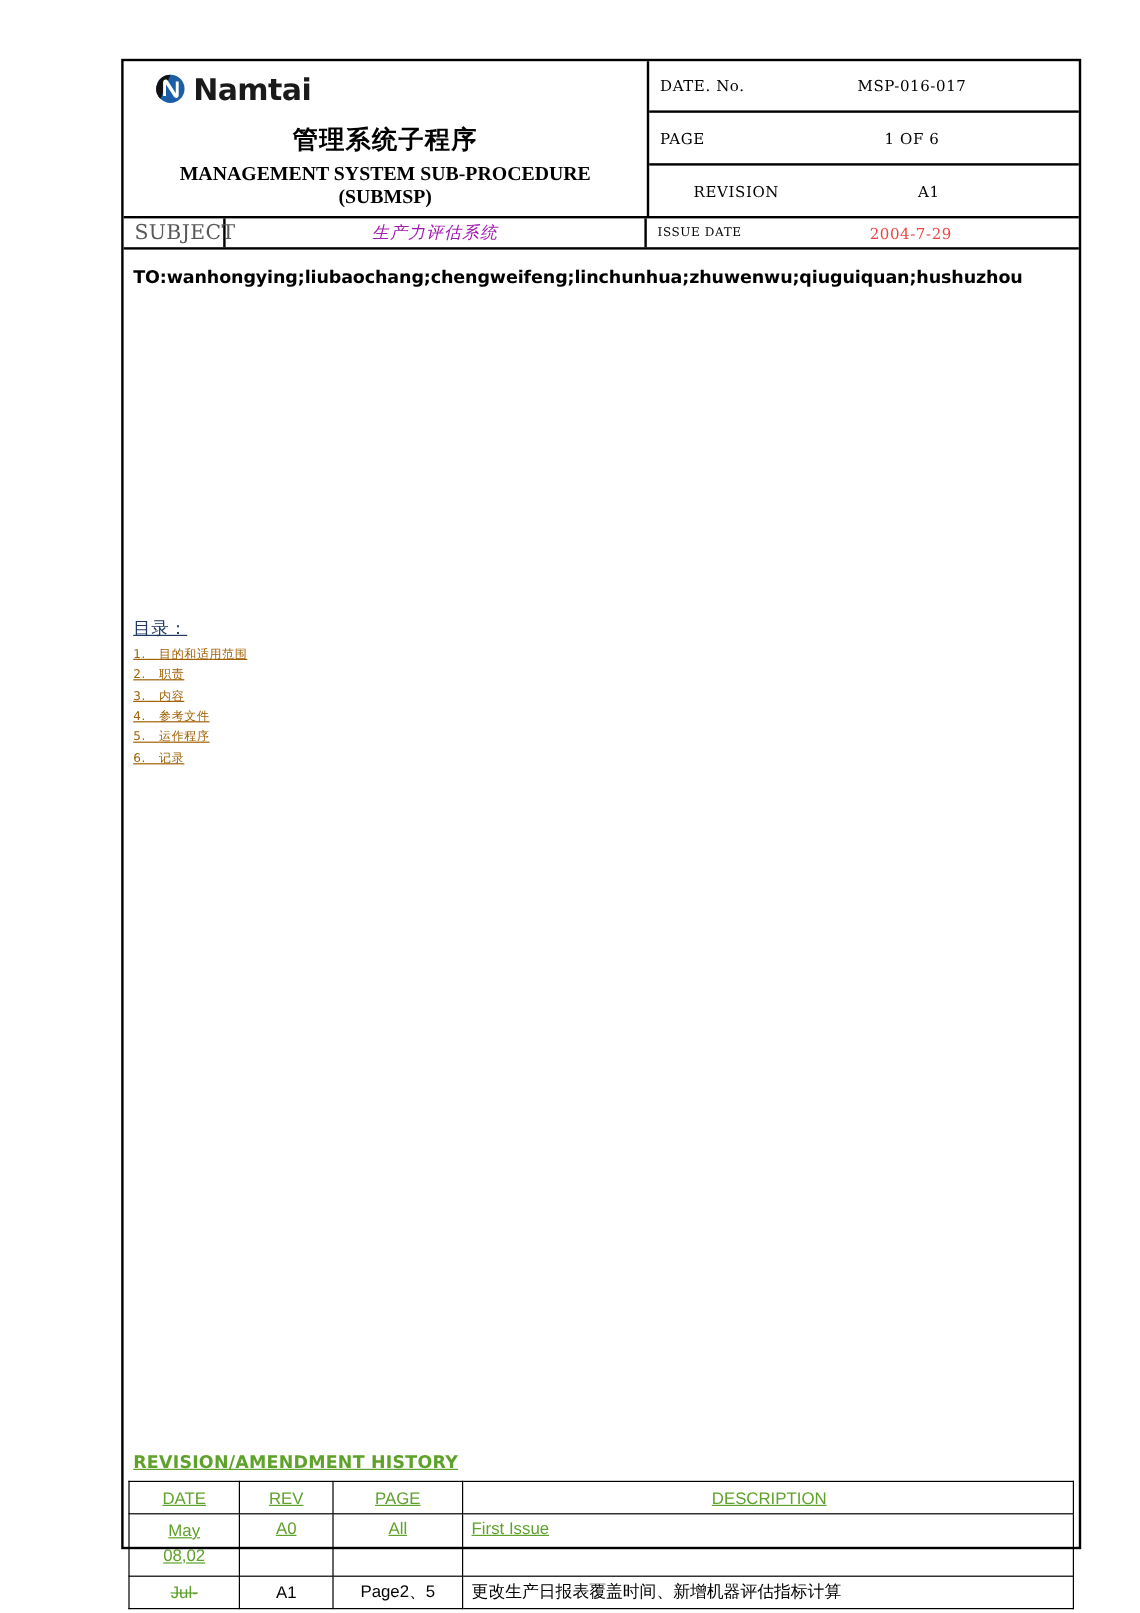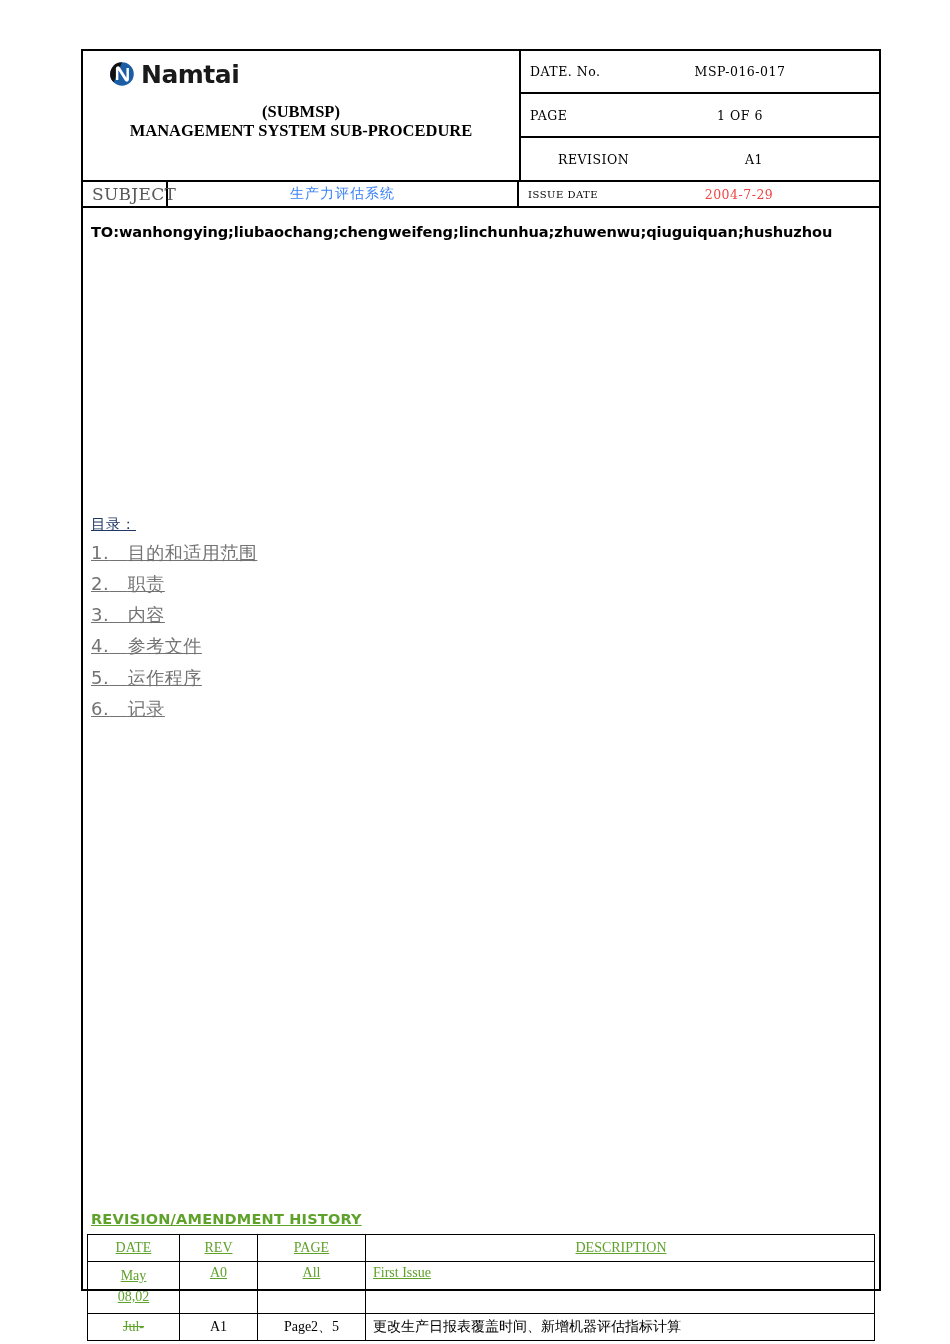--- a/index.html
+++ b/index.html
@@ -11,21 +11,21 @@
     width: 950px;
     height: 1344px;
     font-family: "Liberation Serif", serif;
     position: relative;
     overflow: hidden;
   }
 
   
   #page-frame {
     position: absolute;
-    left: 81px;
+    left: 101px;
     top: 49px;
     width: 800px;
     height: 1242px;
     border: 2px solid #000000;
     box-sizing: border-box;
     background: #ffffff;
   }
 
   
   .header-wrap {
@@ -135,22 +135,23 @@
   }
   .subject-value {
     width: 351px;
     box-sizing: border-box;
     border-right: 2px solid #000000;
     display: flex;
     align-items: center;
     justify-content: center;
     font-family: "DejaVu Serif", serif;
     font-size: 14px;
-    color: #3b82f6;
+    color: #a21caf;
     letter-spacing: 1px;
+    font-style: italic;
   }
   .issue-label {
     width: 108px;
     box-sizing: border-box;
     padding-left: 9px;
     display: flex;
     align-items: center;
     font-family: "DejaVu Serif", serif;
     font-size: 10px;
     color: #000;
@@ -193,22 +194,22 @@
     font-family: "DejaVu Sans", sans-serif;
   }
   .toc-title {
     font-size: 14.5px;
     color: #1F3864;
     text-decoration: underline;
     line-height: 1.73;
     letter-spacing: 0.5px;
   }
   .toc-item {
-    font-size: 18px;
-    color: #737373;
+    font-size: 10px;
+    color: #a16207;
     line-height: 1.73;
     letter-spacing: 0.5px;
     white-space: pre;
   }
   .toc-item span { text-decoration: underline; }
 
   
   .rev-head {
     position: absolute;
     left: 8px;
@@ -220,21 +221,21 @@
     text-decoration: underline;
     letter-spacing: 0.2px;
   }
   .rev-table {
     position: absolute;
     left: 4px;
     top: 1026px;
     width: 788px;
     border-collapse: collapse;
     table-layout: fixed;
-    font-family: Liberation Serif, serif;
+    font-family: Liberation Sans, sans-serif;
   }
   .rev-table td, .rev-table th {
     border: 1px solid #000000;
     font-weight: normal;
     font-size: 14px;
     padding: 3px 5px;
     box-sizing: border-box;
   }
   .rev-table .c-date { width: 92px; text-align: center; }
   .rev-table .c-rev  { width: 78px; text-align: center; }
@@ -256,23 +257,24 @@
 
     <div class="header-left">
       <div class="logo-row">
         <svg class="logo-mark" viewBox="0 0 64 64">
           <circle cx="32" cy="32" r="29" fill="#1B5EA6"></circle>
           <path d="M32 3 A29 29 0 0 0 11.5 52.5 Z" fill="#111111"></path>
           <path d="M17 47 L17 19 C17 13 24 11 27 16 L43 41 L43 17 L49 17 L49 45 C49 51 42 53 39 48 L23 23 L23 47 Z" fill="#ffffff"></path>
         </svg>
         <span class="logo-text">Namtai</span>
       </div>
+      <div class="title-cn">管理系统子程序</div>
       <div class="title-en">
+        <div>MANAGEMENT SYSTEM SUB-PROCEDURE</div>
         <div>(SUBMSP)</div>
-        <div>MANAGEMENT SYSTEM SUB-PROCEDURE</div>
       </div>
     </div>
 
     <div class="header-right">
       <div class="spec-row spec-r1">
         <div class="spec-label">DATE. No.</div>
         <div class="spec-value">MSP-016-017</div>
       </div>
       <div class="spec-row spec-r2">
         <div class="spec-label">PAGE</div>

